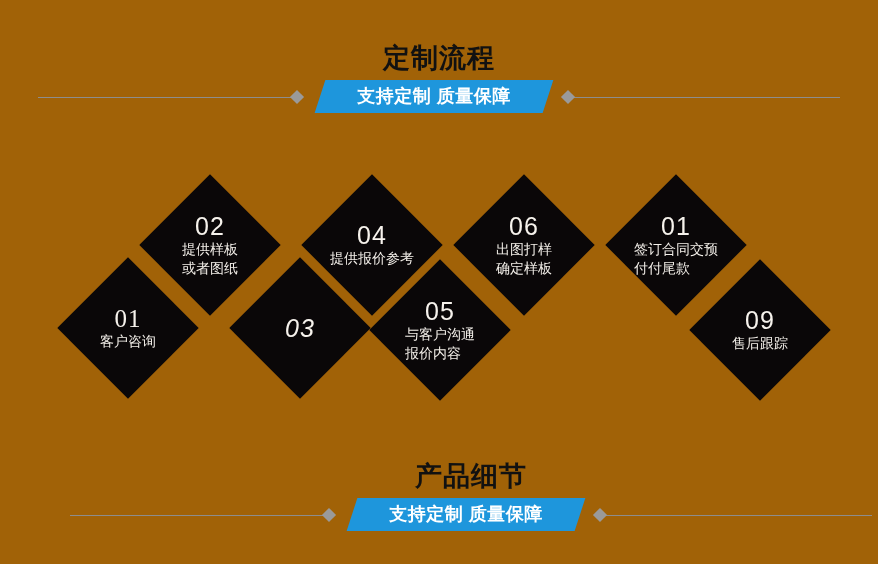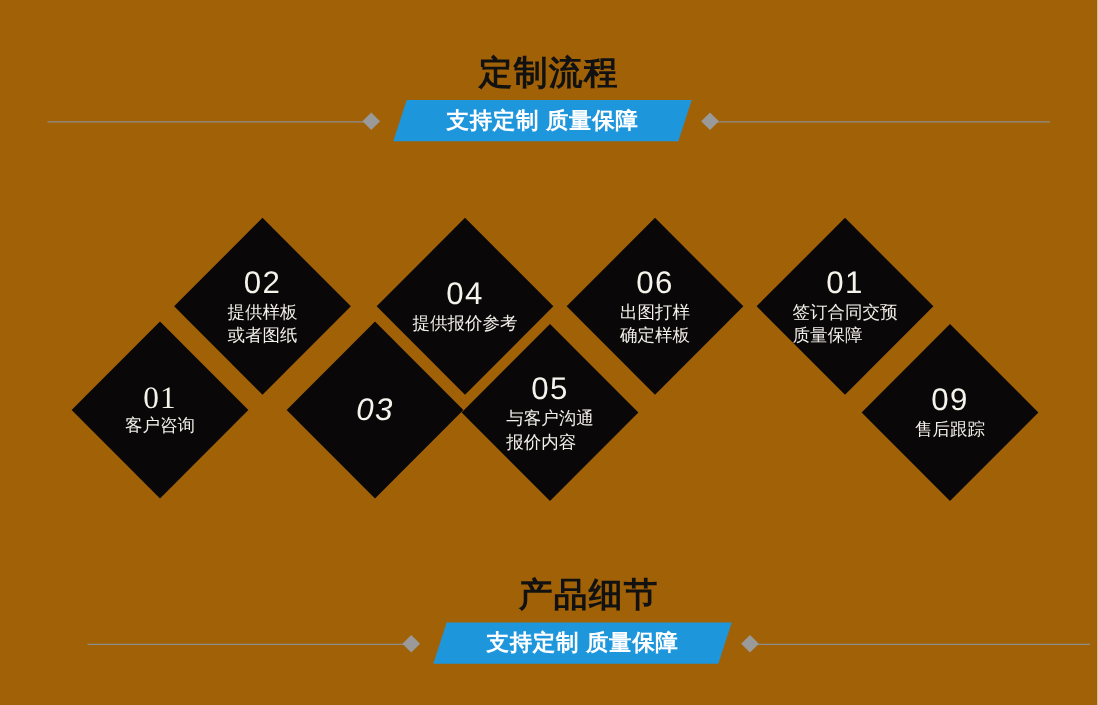--- a/index.html
+++ b/index.html
@@ -192,21 +192,21 @@
           <div class="num">06</div>
           <div class="cap">出图打样
 确定样板</div>
         </div>
       </div>
       <div class="node" style="left: 626px; top: 195px; width: 100px; height: 100px;">
         <div class="shape"></div>
         <div class="label">
           <div class="num">01</div>
           <div class="cap">签订合同交预
-质量保障</div>
+付付尾款</div>
         </div>
       </div>
       <div class="node" style="left: 710px; top: 280px; width: 100px; height: 100px;">
         <div class="shape"></div>
         <div class="label">
           <div class="num">09</div>
           <div class="cap">售后跟踪</div>
         </div>
       </div>
     </div>

